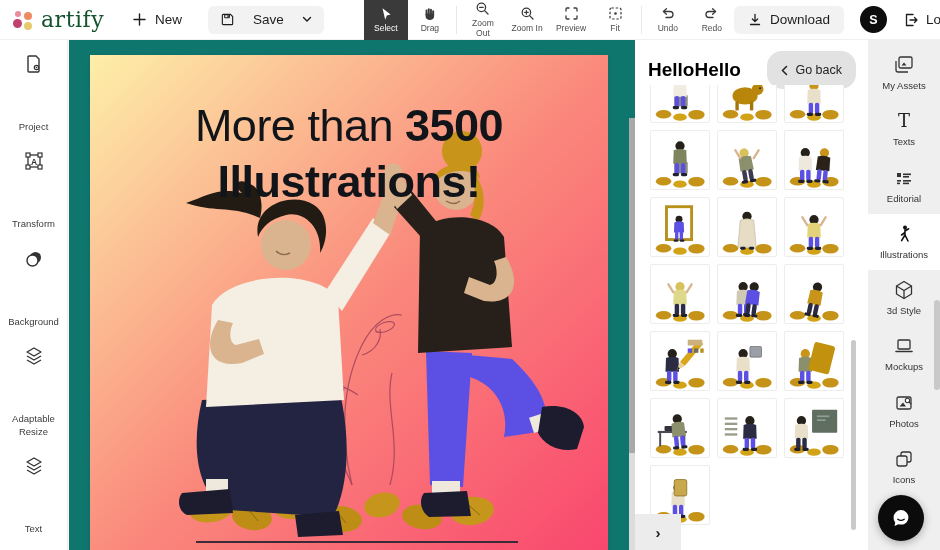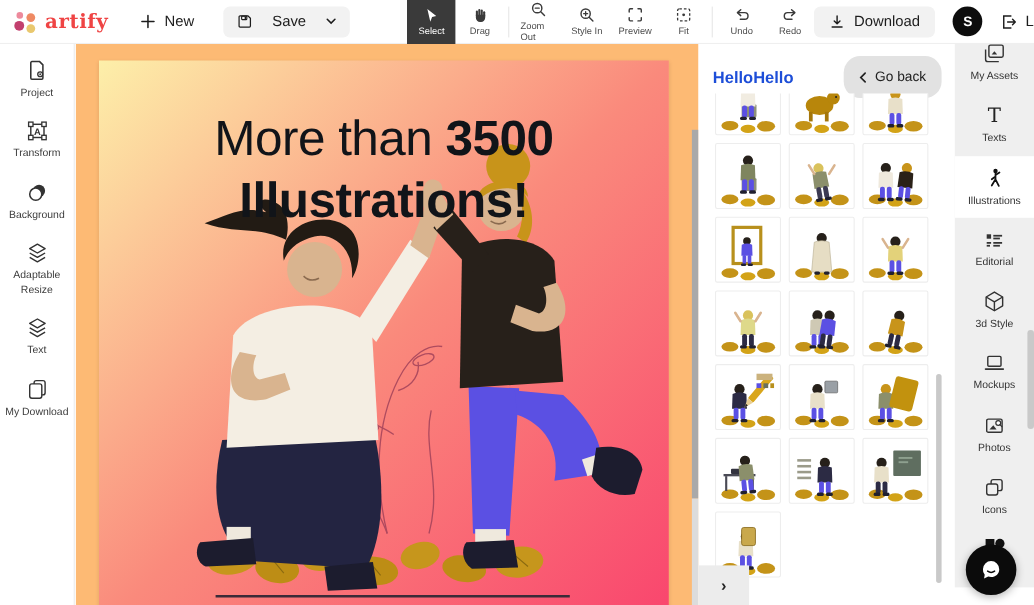--- a/index.html
+++ b/index.html
@@ -10,75 +10,75 @@
   
   .toolbar { position:absolute; left:0; top:0; width:940px; height:40px; background:#fff;
     border-bottom:1px solid #efefef; display:flex; align-items:center; z-index:30; }
   .logo { display:flex; align-items:center; gap:7px; margin-left:12px; }
   .logo-dots { position:relative; width:22px; height:22px; }
   .logo-dots i { position:absolute; border-radius:50%; }
   .logo-dots i:nth-child(1){ width:6px; height:6px; left:3px; top:2px; background:var(--d1); }
   .logo-dots i:nth-child(2){ width:8px; height:8px; left:12px; top:3px; background:var(--d2); }
   .logo-dots i:nth-child(3){ width:9px; height:9px; left:1px; top:10px; background:var(--d3); }
   .logo-dots i:nth-child(4){ width:8px; height:8px; left:12px; top:13px; background:var(--d4); }
-  .logo-text { font-family:"DejaVu Serif", serif; font-weight:700; font-size:18px; color:#ef4444; letter-spacing:0.5px; }
+  .logo-text { font-family:"DejaVu Serif", serif; font-weight:400; font-size:22px; color:#14532d; letter-spacing:0.5px; }
   .tb-new { display:flex; align-items:flex-end; gap:8px; margin-left:28px; font-size:13.5px; color:#1d1d1d; cursor:pointer; }
   .tb-save { display:flex; align-items:center; gap:18px; margin-left:26px; height:28px; padding:0 12px;
     background:#f2f2f2; border-radius:6px; font-size:13.5px; color:#1d1d1d; cursor:pointer; }
-  .tools { display:flex; align-items:stretch; height:40px; margin-left:52px; }
+  .tools { display:flex; align-items:stretch; height:40px; margin-left:40px;text-align:center; }
   .tool { display:flex; flex-direction:column; align-items:center; justify-content:center; gap:2px;
     min-width:44px; padding:0 6px; cursor:pointer; }
   .tool .tlabel { font-size:8.5px; color:#4c4c4c; }
   .tool.active { background:#3a3a3a; }
   .tool.active .tlabel { color:#fff; }
   .tool-sep { width:1px; background:#e6e6e6; margin:6px 4px; }
   .tb-right { display:flex; align-items:center; margin-left:auto; margin-right:14px; gap:16px; }
   .tb-download { display:flex; align-items:center; gap:8px; height:28px; padding:0 14px;
     background:#f2f2f2; border-radius:6px; font-size:13.5px; color:#1d1d1d; cursor:pointer; }
   .avatar { width:27px; height:27px; border-radius:50%; background:#0d0d0d; color:#fff;
     display:flex; align-items:center; justify-content:center; font-size:12.5px; font-weight:700; cursor:pointer; }
   .tb-logout { display:flex; align-items:center; gap:7px; font-size:13.5px; color:#1d1d1d; cursor:pointer; }
 
   
   .sidebar { position:absolute; left:0; top:40px; width:68px; height:510px; background:#fff;
     border-right:1px solid #ececec; padding-top:13px; display:flex; flex-direction:column; align-items:center; z-index:20; }
   .sb-item { display:flex; flex-direction:column; align-items:center; gap:3px; margin-bottom:17px;
     width:64px; cursor:pointer; }
-  .sb-item .sblabel { font-size:9.5px; color:#3c3c3c; text-align:center; line-height:1.4; }
+  .sb-item .sblabel { font-size:9.5px; color:#3c3c3c; text-align:center; line-height:1.4;margin-top:42px; }
 
   
-  .workspace { position:absolute; left:69px; top:40px; width:566px; height:510px; background:#fdba74; }
+  .workspace { position:absolute; left:69px; top:40px; width:566px; height:510px; background:#0f766e; }
   .canvas { position:absolute; left:21px; top:15px; width:518px; height:560px;
     background:linear-gradient(135deg, var(--g-from) 0%, var(--g-mid) 48%, var(--g-to) 100%);
     box-shadow:0 1px 4px rgba(0,0,0,0.12); }
   .headline { position:absolute; left:0; top:43px; width:518px; text-align:center;
     font-size:45px; line-height:56px; color:#111419; letter-spacing:-0.5px; font-weight:500; cursor:pointer; }
   .headline b { font-weight:700; }
   .canvas-art { position:absolute; left:0; top:0; width:518px; height:560px; }
   .ws-scroll-thumb { position:absolute; left:560px; top:78px; width:6px; height:335px; background:#a9a9a9; }
   .ws-scroll-track { position:absolute; left:560px; top:413px; width:6px; height:97px; background:#dcdcdc; }
 
   
   .panel { position:absolute; left:635px; top:40px; width:233px; height:510px; background:#fff; }
   .panel-head { display:flex; align-items:center; justify-content:space-between; padding:11px 12px 6px 13px; }
-  .panel-title { font-size:15px; font-weight:700; color:#1d4ed8; }
+  .panel-title { font-size:19px; font-weight:700; color:#000000; }
   .goback { display:flex; align-items:center; gap:7px; height:38px; padding:0 14px;
     background:#e2e2e2; border-radius:15px; font-size:12.5px; color:#222; cursor:pointer; }
   .thumb-viewport { position:absolute; left:0; top:45px; width:220px; height:465px; overflow:hidden; }
   .thumb-grid { display:grid; grid-template-columns:repeat(3,60px); gap:7px; margin:-22px 0 0 15px; }
   .thumb { width:60px; height:60px; background:#fff; border:1px solid #ededed; border-radius:2px; cursor:pointer; }
   .thumb svg { width:100%; height:100%; display:block; }
   .panel-scroll-thumb { position:absolute; left:216px; top:300px; width:5px; height:190px;
     background:#c9c9c9; border-radius:3px; }
   .collapse-btn { position:absolute; left:0; top:474px; width:46px; height:36px; background:#ececec;
     display:flex; align-items:center; justify-content:center; cursor:pointer; z-index:5; }
   .collapse-btn span { font-size:15px; color:#222; font-weight:700; }
 
   
-  .rail { position:absolute; left:868px; top:24px; width:72px; height:510px; background:#efefef;
+  .rail { position:absolute; left:868px; top:40px; width:72px; height:510px; background:#efefef;
     display:flex; flex-direction:column; align-items:stretch; padding-top:5px; z-index:10; }
   .rail-item { display:flex; flex-direction:column; align-items:center; gap:3px; padding:9px 2px;
     cursor:pointer; }
   .rail-item .rlabel { font-size:9.5px; color:#333; text-align:center; line-height:1.4; }
   .rail-item.selected { background:#fff; }
   .rail-scroll-thumb { position:absolute; left:934px; top:300px; width:6px; height:90px;
     background:#c9c9c9; border-radius:3px; z-index:12; }
 
   .chat-btn { position:absolute; left:878px; top:495px; width:46px; height:46px; border-radius:50%;
     background:#0b0b0b; display:flex; align-items:center; justify-content:center; z-index:40; cursor:pointer;
@@ -148,21 +148,21 @@
             <path d="M4.6 6.4h3.6" stroke="#3a3a3a" stroke-width="1.2" stroke-linecap="round"></path>
           </svg>
         <span class="tlabel">Zoom Out</span>
       </div>
       <div class="tool">
         <svg class="ic" width="15" height="15" viewBox="0 0 15 15">
             <circle cx="6.4" cy="6.4" r="4.2" fill="none" stroke="#3a3a3a" stroke-width="1.3"></circle>
             <path d="M9.6 9.6 13 13" stroke="#3a3a3a" stroke-width="1.3" stroke-linecap="round"></path>
             <path d="M4.6 6.4h3.6M6.4 4.6v3.6" stroke="#3a3a3a" stroke-width="1.2" stroke-linecap="round"></path>
           </svg>
-        <span class="tlabel">Style In</span>
+        <span class="tlabel">Zoom In</span>
       </div>
       <div class="tool">
         <svg class="ic" width="15" height="15" viewBox="0 0 15 15">
             <g stroke="#3a3a3a" stroke-width="1.3" fill="none" stroke-linecap="round">
               <path d="M2 5V3a1 1 0 0 1 1-1h2M10 2h2a1 1 0 0 1 1 1v2M13 10v2a1 1 0 0 1-1 1h-2M5 13H3a1 1 0 0 1-1-1v-2"></path>
             </g>
           </svg>
         <span class="tlabel">Preview</span>
       </div>
       <div class="tool">
@@ -695,41 +695,41 @@
           <path d="M8.5 11.5 11 8.5l2.5 3z" fill="#333"></path>
         </svg>
       <span class="rlabel">My Assets</span>
     </div>
     <div class="rail-item">
       <svg class="ic" width="22" height="22" viewBox="0 0 22 22">
           <text x="11" y="17" font-family="DejaVu Serif, serif" font-size="18" fill="#222" text-anchor="middle">T</text>
         </svg>
       <span class="rlabel">Texts</span>
     </div>
-    <div class="rail-item selected">
-      <svg class="ic" width="22" height="22" viewBox="0 0 22 22">
-          <circle cx="12" cy="4.4" r="2" fill="#111"></circle>
-          <path d="M12 6.8 12 12 M12 8l3.6-2.2M12 9.5 8.6 12M12 12l3 6M12 12l-3.4 5.6" stroke="#111" stroke-width="1.6" stroke-linecap="round" fill="none"></path>
-        </svg>
-      <span class="rlabel">Illustrations</span>
-    </div>
     <div class="rail-item">
       <svg class="ic" width="22" height="22" viewBox="0 0 22 22">
           <g fill="#333">
             <rect x="4" y="6" width="4" height="4"></rect>
             <rect x="10" y="6.5" width="8" height="1.6"></rect>
             <rect x="10" y="9" width="6" height="1.6"></rect>
             <rect x="4" y="13" width="4" height="1.6"></rect>
             <rect x="4" y="15.6" width="3" height="1.6"></rect>
             <rect x="10" y="13" width="8" height="1.6"></rect>
             <rect x="10" y="15.6" width="6" height="1.6"></rect>
           </g>
         </svg>
       <span class="rlabel">Editorial</span>
     </div>
+    <div class="rail-item selected">
+      <svg class="ic" width="22" height="22" viewBox="0 0 22 22">
+          <circle cx="12" cy="4.4" r="2" fill="#111"></circle>
+          <path d="M12 6.8 12 12 M12 8l3.6-2.2M12 9.5 8.6 12M12 12l3 6M12 12l-3.4 5.6" stroke="#111" stroke-width="1.6" stroke-linecap="round" fill="none"></path>
+        </svg>
+      <span class="rlabel">Illustrations</span>
+    </div>
     <div class="rail-item">
       <svg class="ic" width="22" height="22" viewBox="0 0 22 22">
           <path d="M11 2.5 18.5 7v8L11 19.5 3.5 15V7Z" fill="none" stroke="#333" stroke-width="1.3" stroke-linejoin="round"></path>
           <path d="M3.5 7 11 11.5 18.5 7M11 11.5V19.5" fill="none" stroke="#333" stroke-width="1.3"></path>
         </svg>
       <span class="rlabel">3d Style</span>
     </div>
     <div class="rail-item">
       <svg class="ic" width="22" height="22" viewBox="0 0 22 22">
           <rect x="5" y="5" width="12" height="9" rx="1" fill="none" stroke="#333" stroke-width="1.3"></rect>

